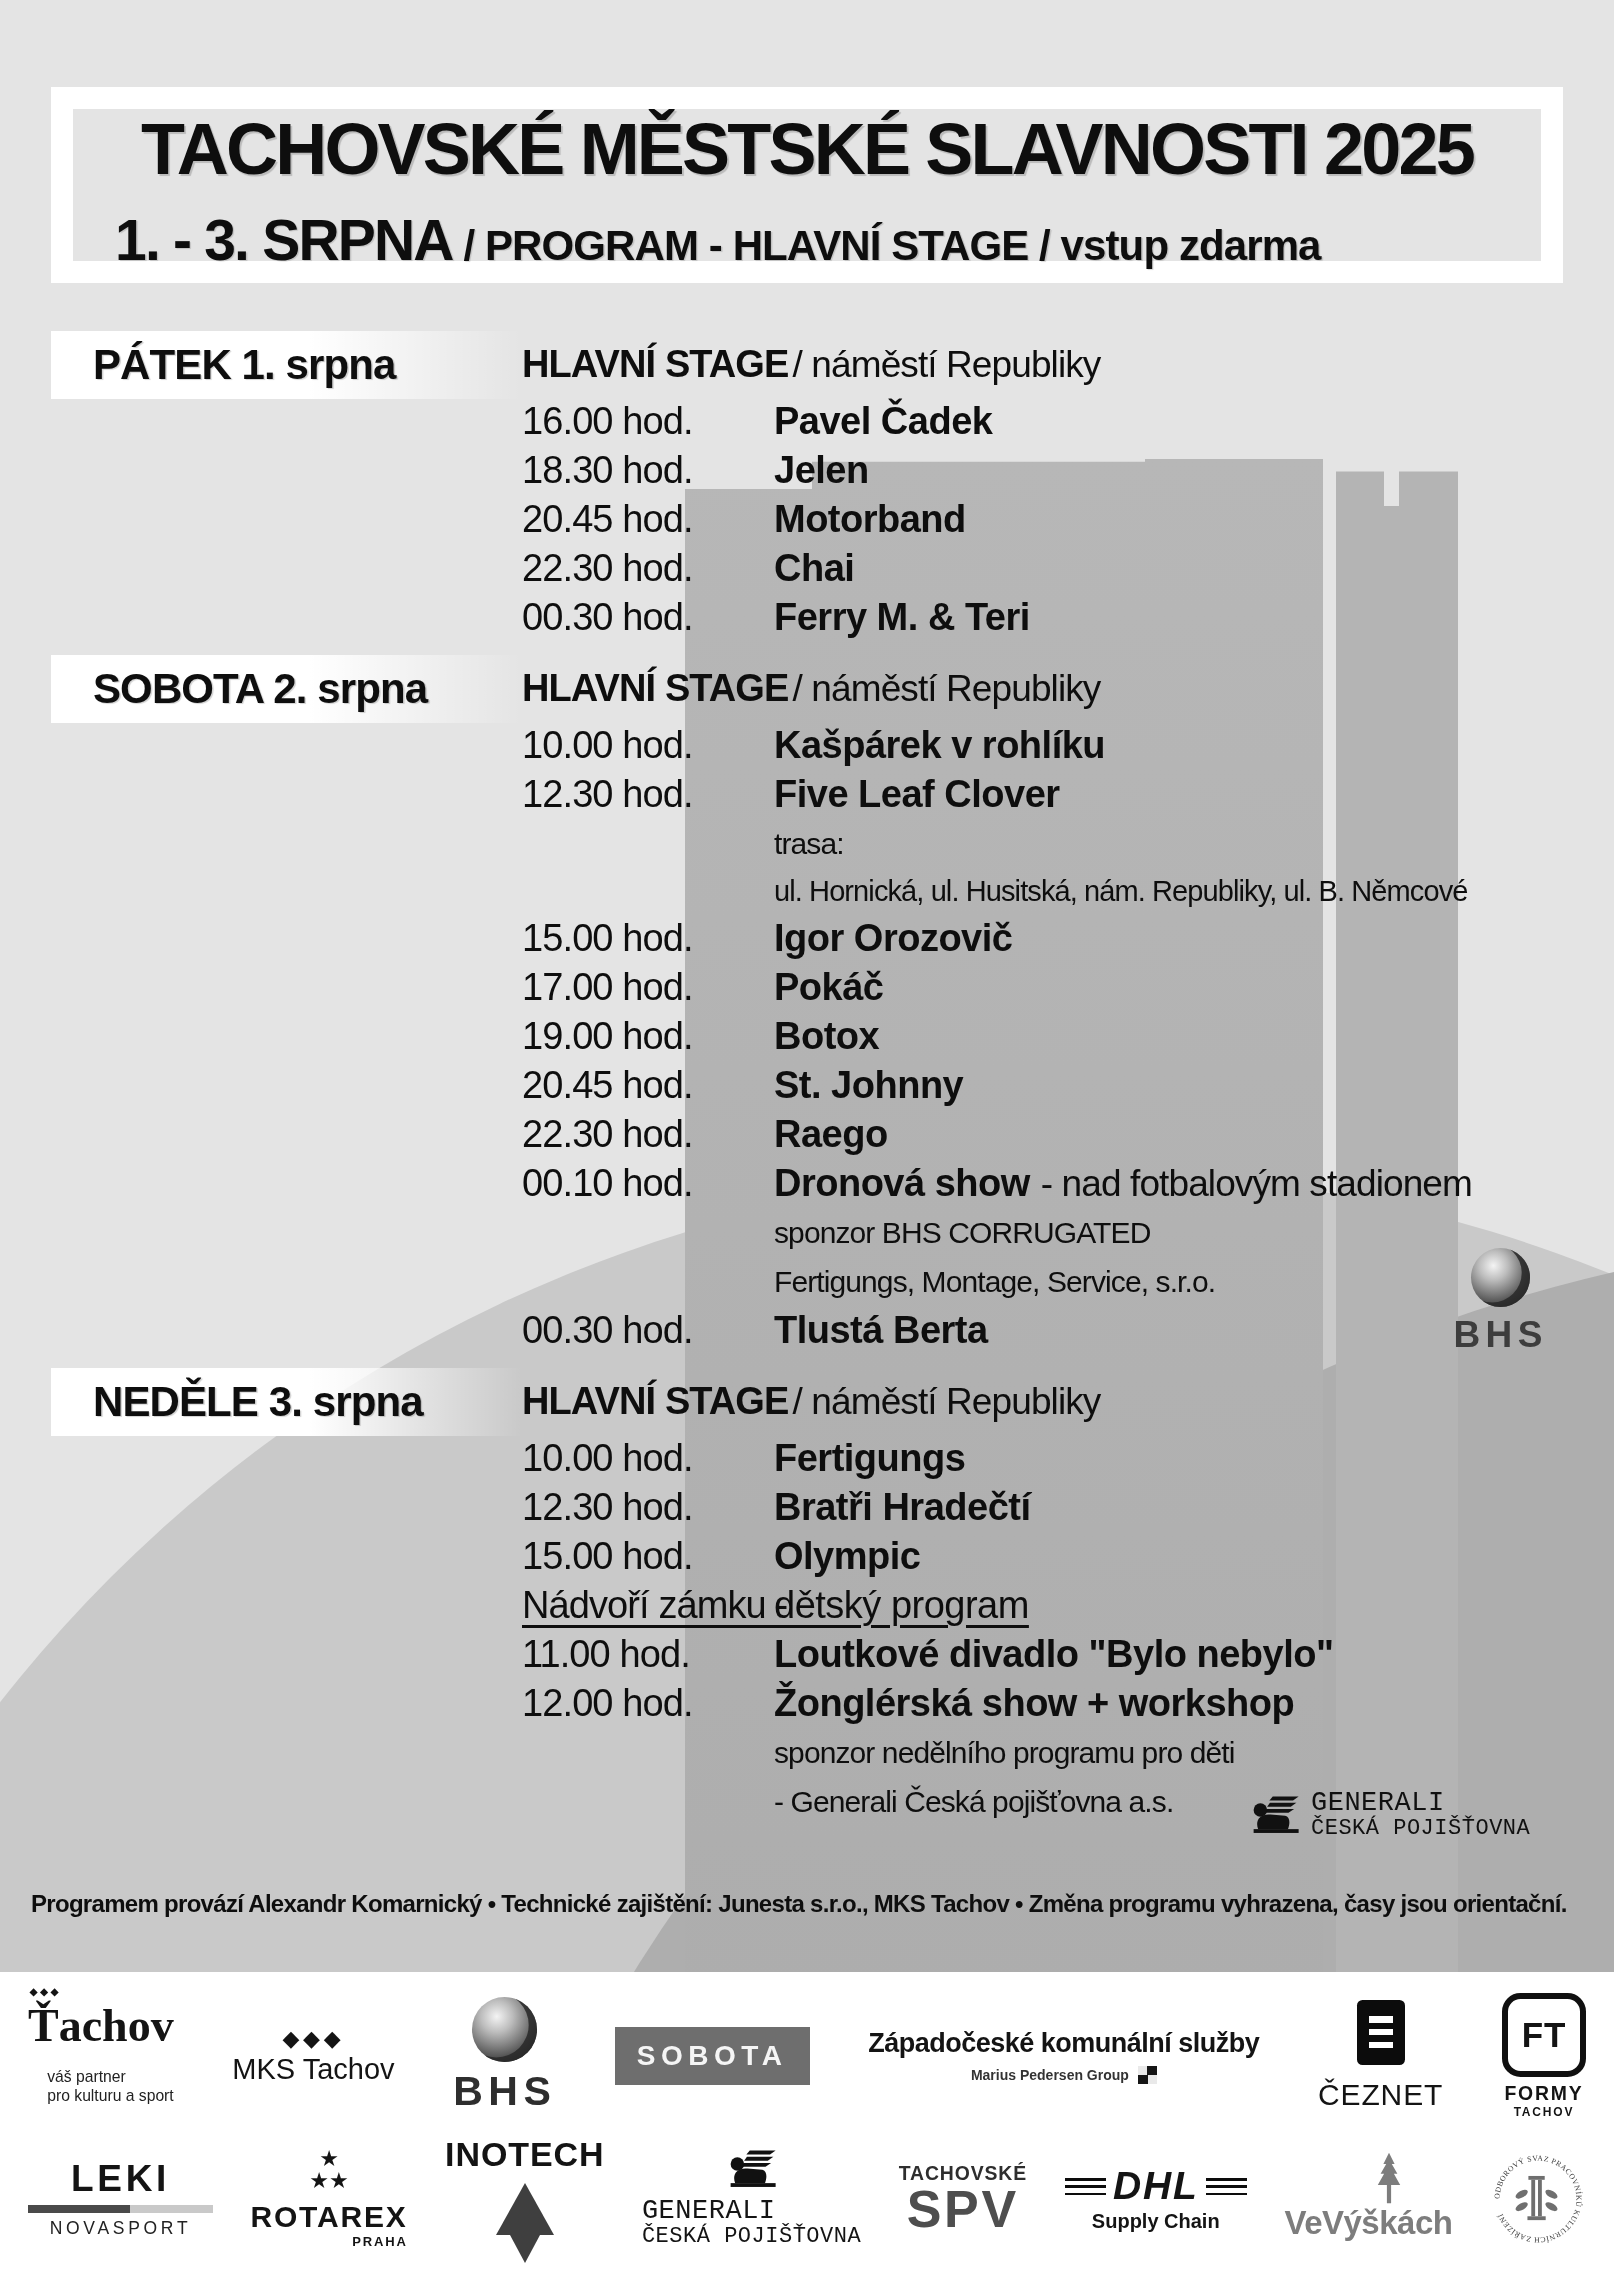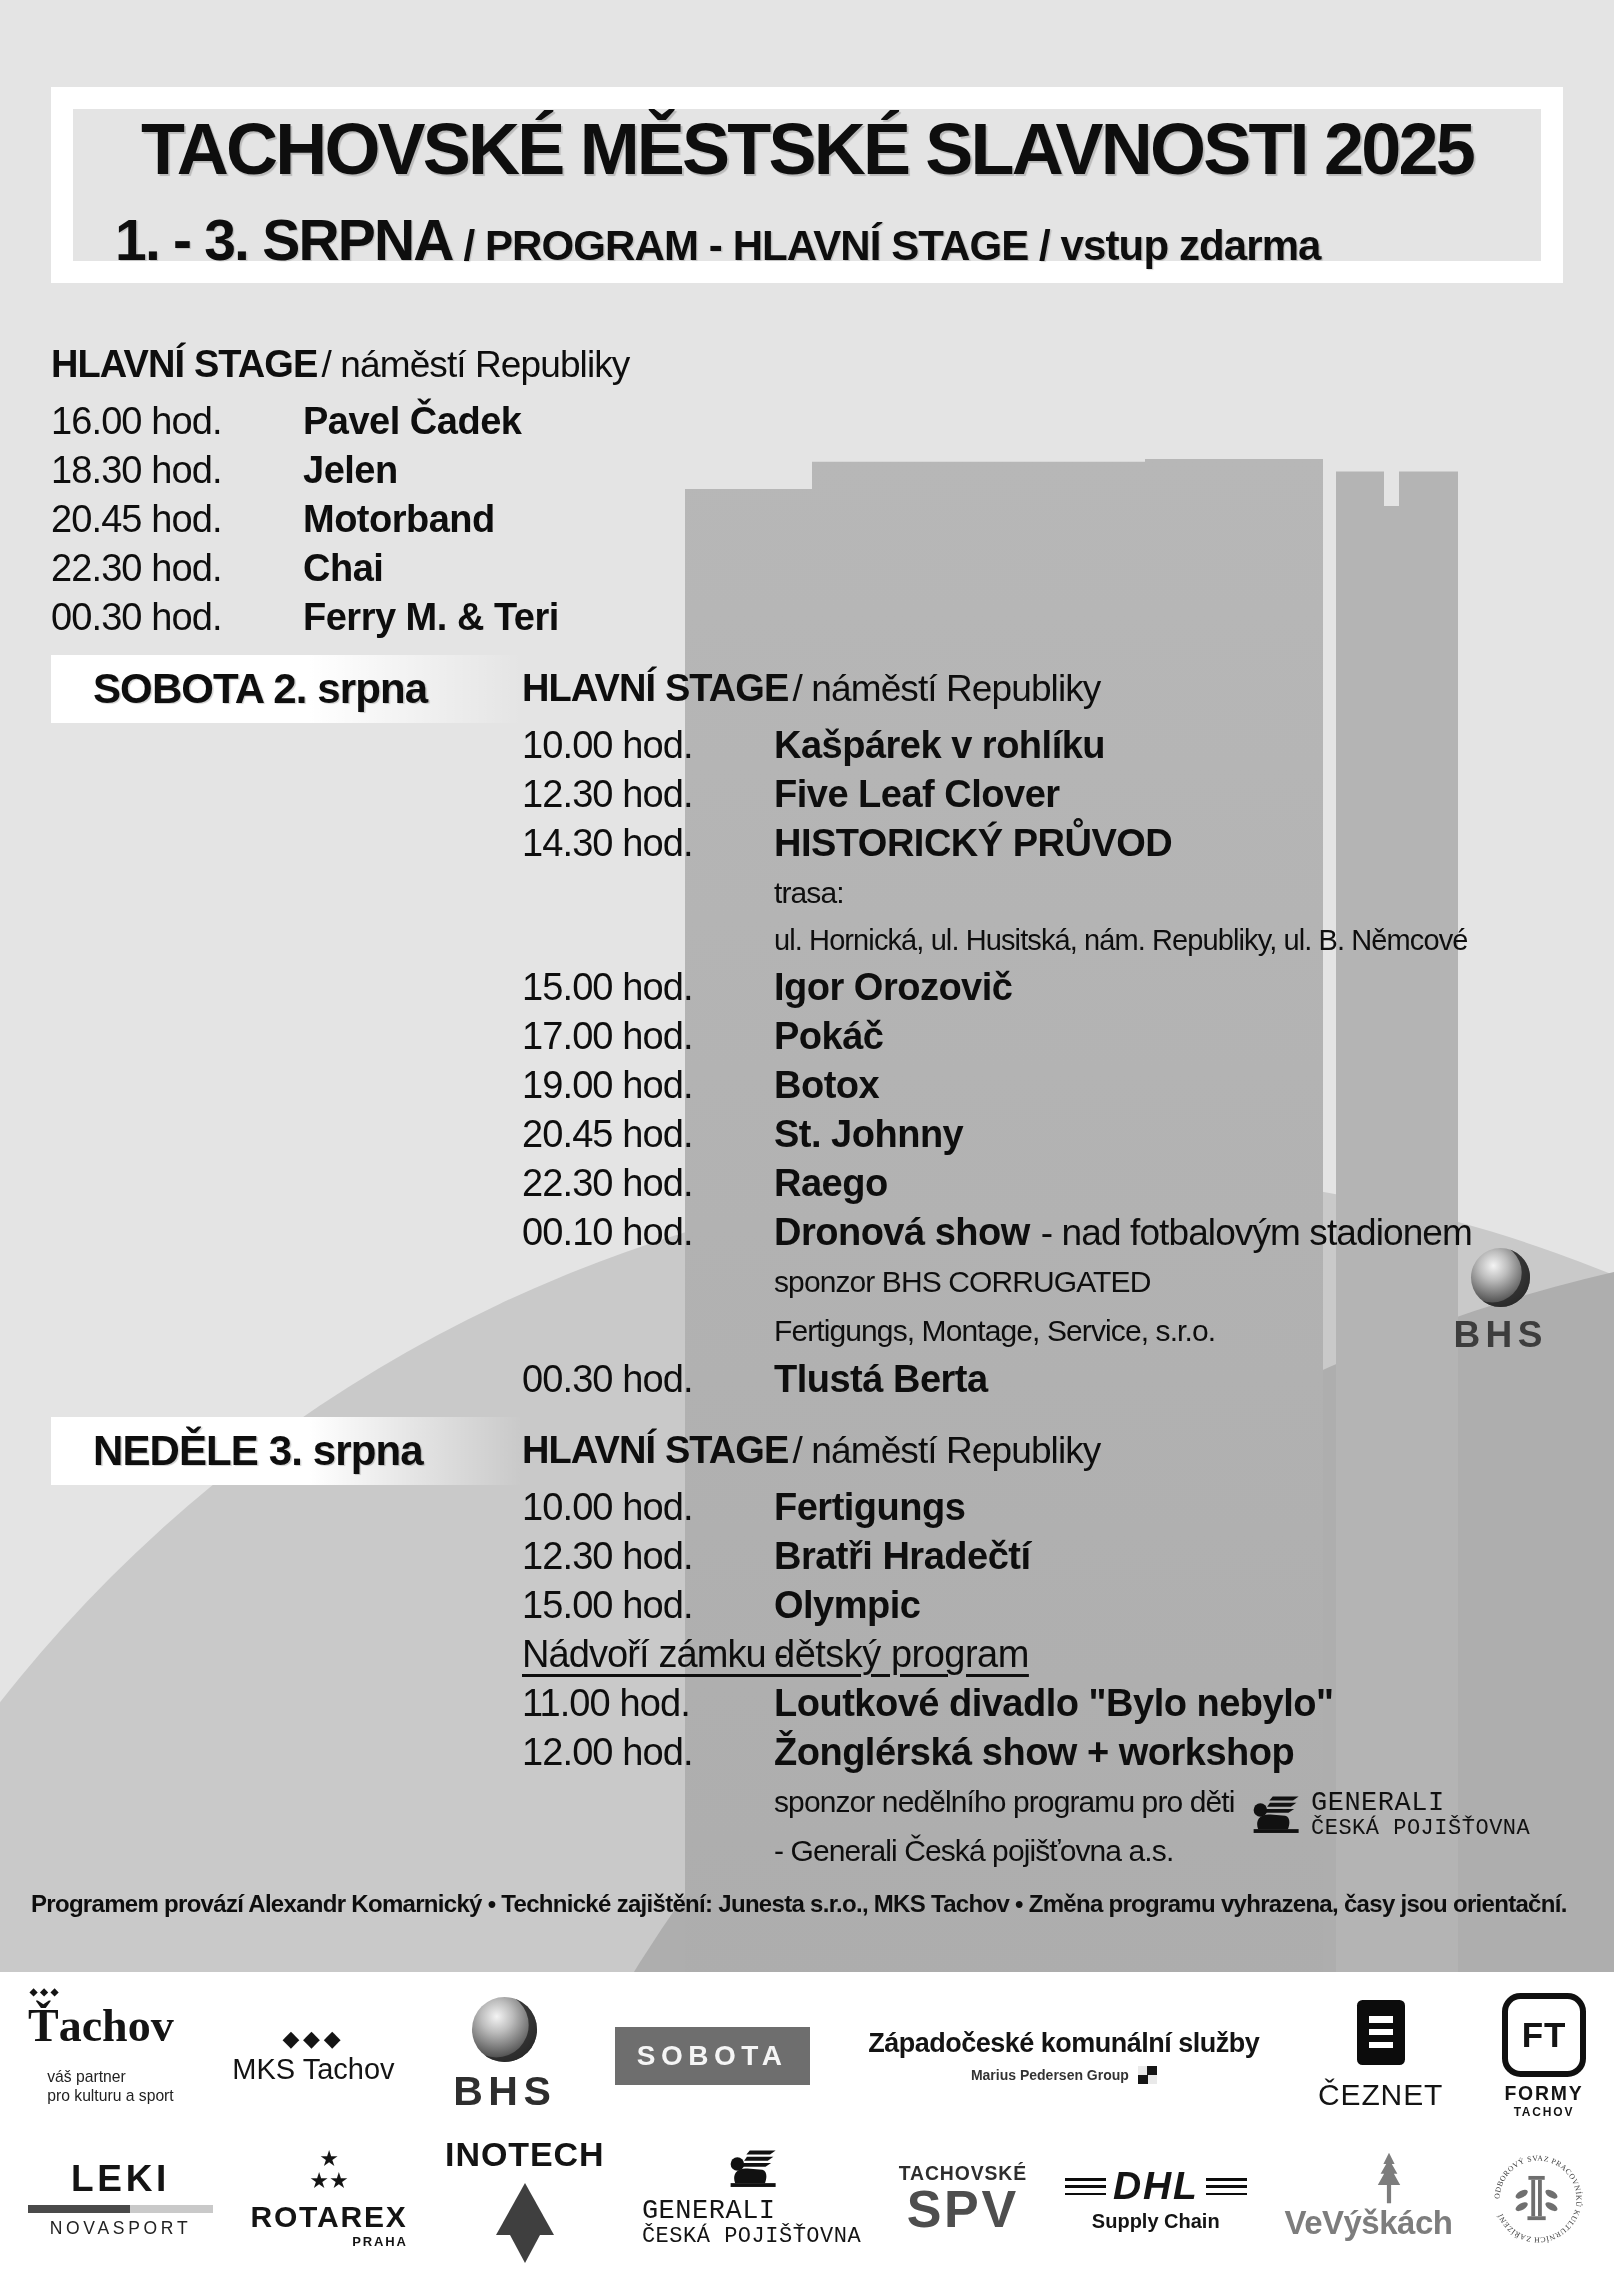--- a/index.html
+++ b/index.html
@@ -138,20 +138,25 @@
       <h1 class="main-title">TACHOVSKÉ MĚSTSKÉ SLAVNOSTI 2025</h1>
       <div class="subtitle">
         <span class="date">1. - 3. SRPNA</span><span class="rest"> / PROGRAM - HLAVNÍ STAGE / vstup zdarma</span>
       </div>
     </div>
   </div>
 
   <div class="content">
 
     <section class="day">
+      <div class="day-col">
+        <div class="day-band">
+          <span class="day-label">PÁTEK 1. srpna</span>
+        </div>
+      </div>
       <div class="prog">
         <div class="stage-line">
           <span class="stage-b">HLAVNÍ STAGE</span>
           <span class="stage-loc">/ náměstí Republiky</span>
         </div>
         <div class="row">
             <span class="t">16.00 hod.</span>
             <span class="a">Pavel Čadek</span>
           </div>
         <div class="row">
@@ -184,24 +189,20 @@
           <span class="stage-b">HLAVNÍ STAGE</span>
           <span class="stage-loc">/ náměstí Republiky</span>
         </div>
         <div class="row">
             <span class="t">10.00 hod.</span>
             <span class="a">Kašpárek v rohlíku</span>
           </div>
         <div class="row">
             <span class="t">12.30 hod.</span>
             <span class="a">Five Leaf Clover</span>
-          </div>
-        <div class="row">
-            <span class="t">14.30 hod.</span>
-            <span class="a">HISTORICKÝ PRŮVOD</span>
           </div>
         <div class="sub">trasa:</div>
         <div class="sub small">ul. Hornická, ul. Husitská, nám. Republiky, ul. B. Němcové</div>
         <div class="row">
             <span class="t">15.00 hod.</span>
             <span class="a">Igor Orozovič</span>
           </div>
         <div class="row">
             <span class="t">17.00 hod.</span>
             <span class="a">Pokáč</span>

